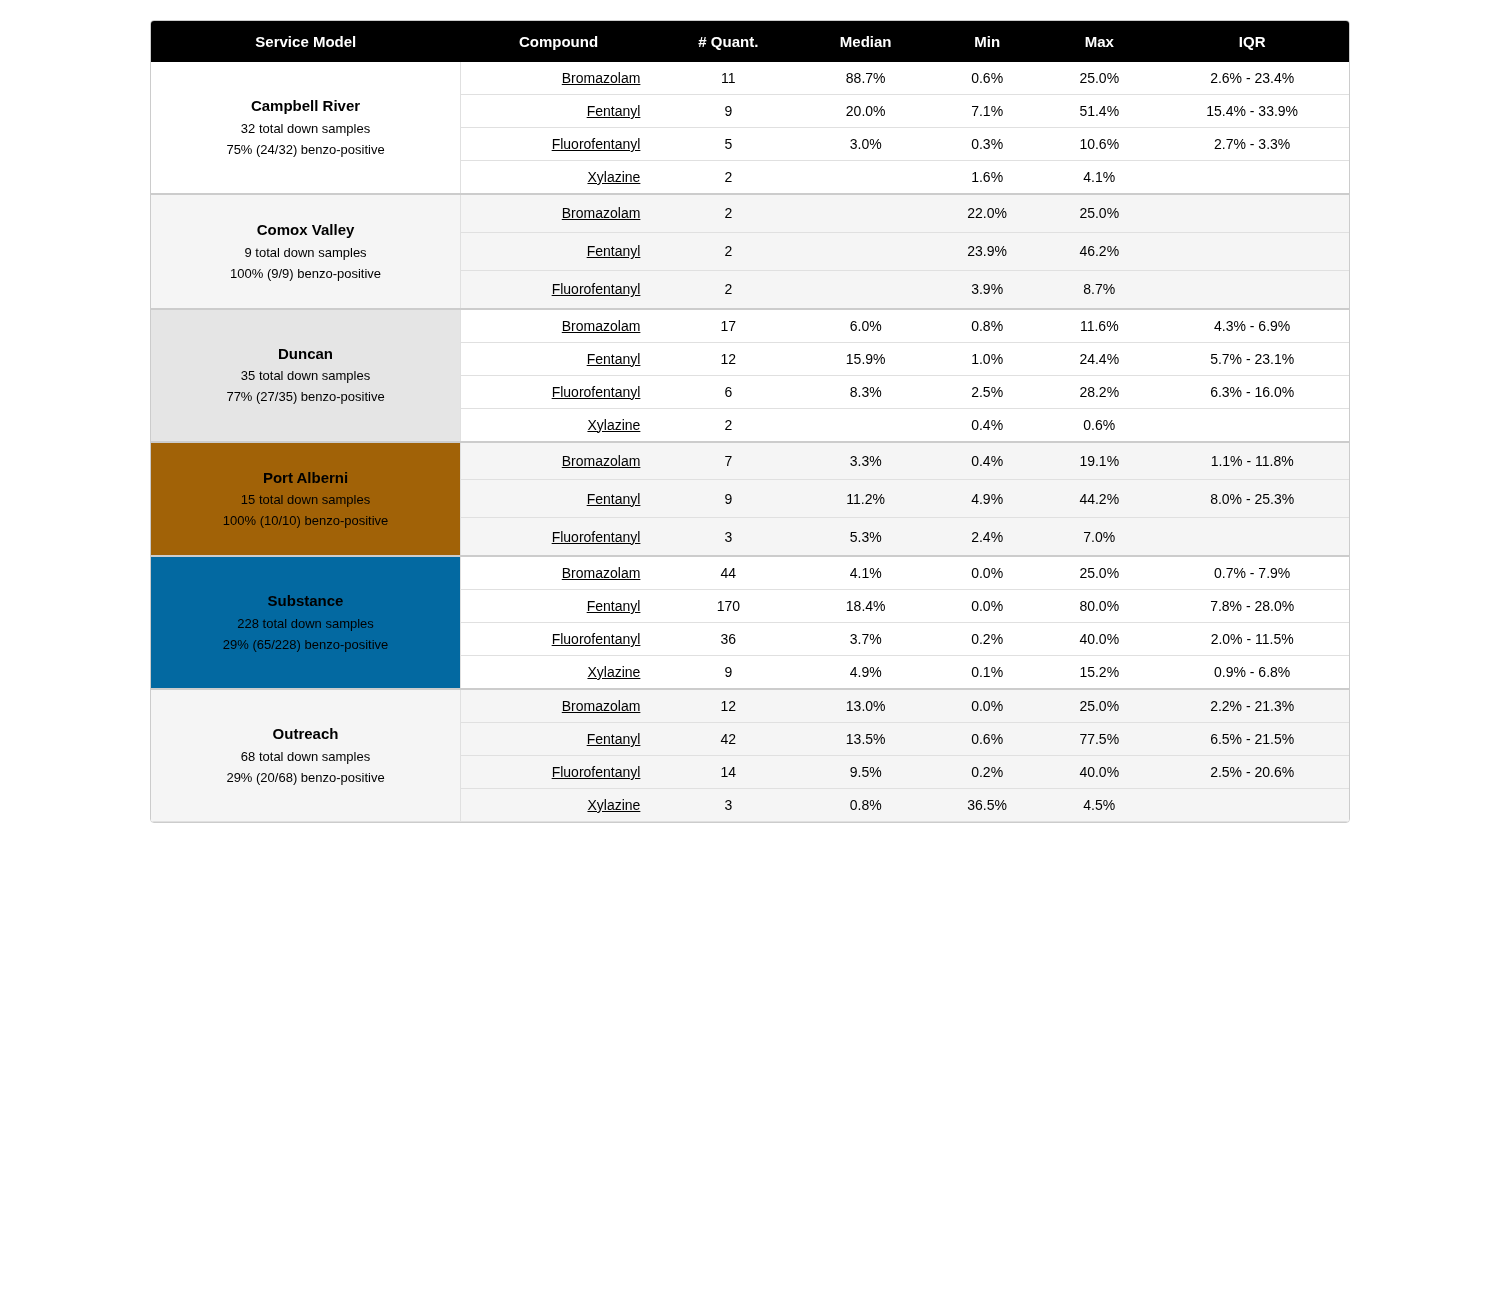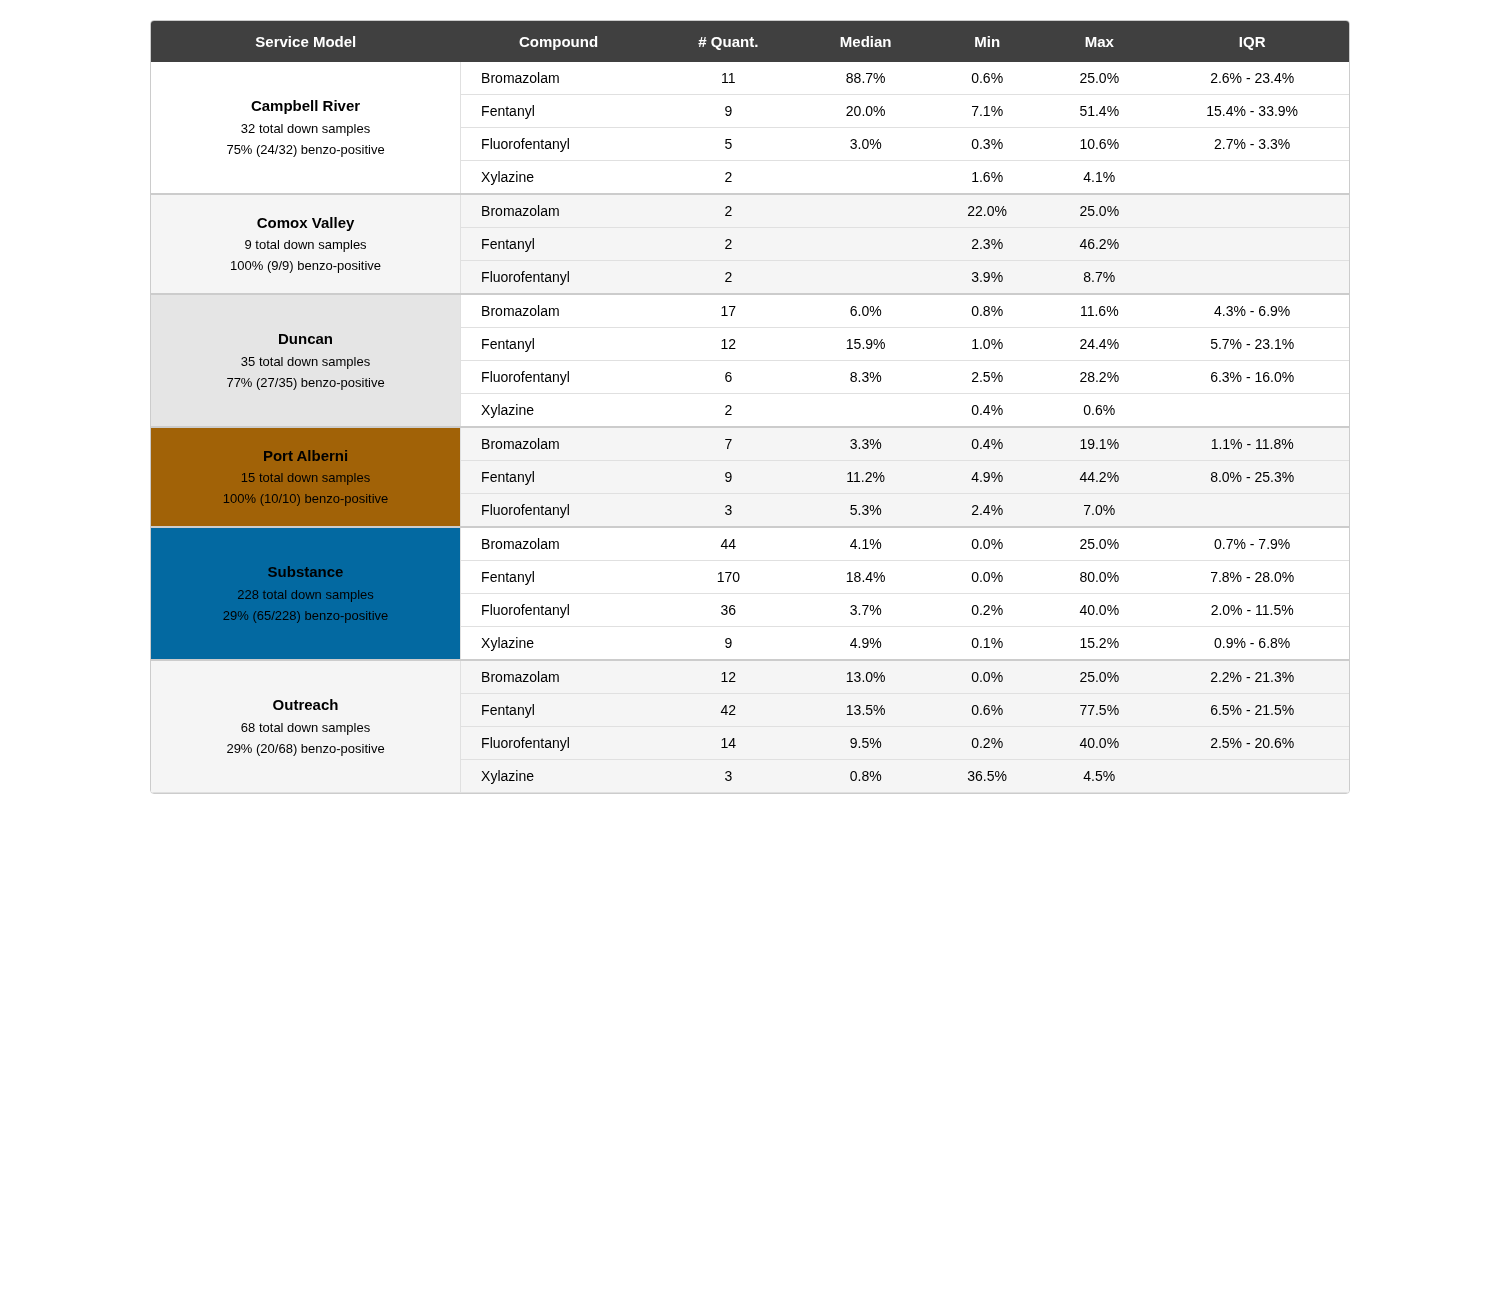--- a/index.html
+++ b/index.html
@@ -18,59 +18,60 @@
       width: 1200px;
       border: 1px solid #ccc;
       border-radius: 4px;
       overflow: hidden;
     }
     table {
       width: 100%;
       border-collapse: collapse;
     }
     thead tr {
-      background-color: #404040;
+      background-color: #000000;
     }
     thead th {
       color: #fff;
       font-weight: bold;
       font-size: 15px;
       padding: 12px 16px;
       text-align: center;
     }
     thead th:first-child {
       text-align: center;
     }
     tbody tr {
       border-bottom: 1px solid #e0e0e0;
     }
     .service-cell {
       text-align: center;
-      padding: 10px 16px;
+      padding: 24px 16px;
       vertical-align: middle;
       line-height: 1.5;
       background-color: inherit;
       margin-top: 10px;
     }
     .service-name {
       font-weight: bold;
       font-size: 15px;
     }
     .service-detail {
       font-size: 13px;
       font-weight: normal;
     }
     td {
       padding: 8px 16px;
       vertical-align: middle;
       text-align: center;
     }
     td.compound-cell {
-      text-align: left;
+      text-align: right;
       padding-left: 20px;
+      text-decoration: underline;
     }
   </style>
 </head>
 <body>
 
 <div class="table-container">
   <table>
     <thead>
       <tr>
         <th>Service Model</th>
@@ -122,21 +123,21 @@
           <td>2</td>
           <td></td>
           <td>22.0%</td>
           <td>25.0%</td>
           <td></td>
         </tr>
         <tr style="background-color: rgb(245, 245, 245);">
           <td class="compound-cell">Fentanyl</td>
           <td>2</td>
           <td></td>
-          <td>2.3%</td>
+          <td>23.9%</td>
           <td>46.2%</td>
           <td></td>
         </tr>
         <tr style="background-color: rgb(245, 245, 245);">
           <td class="compound-cell">Fluorofentanyl</td>
           <td>2</td>
           <td></td>
           <td>3.9%</td>
           <td>8.7%</td>
           <td></td>

